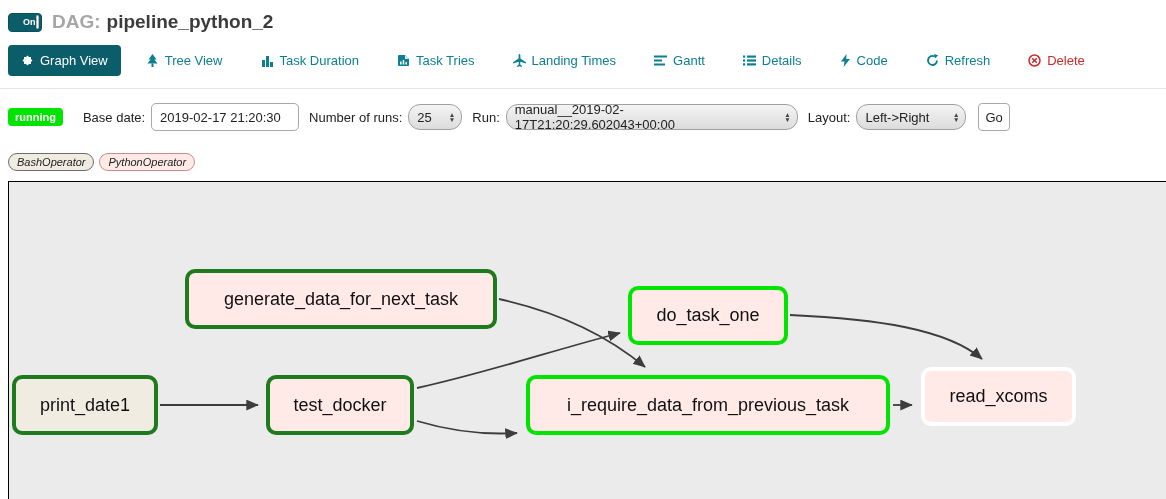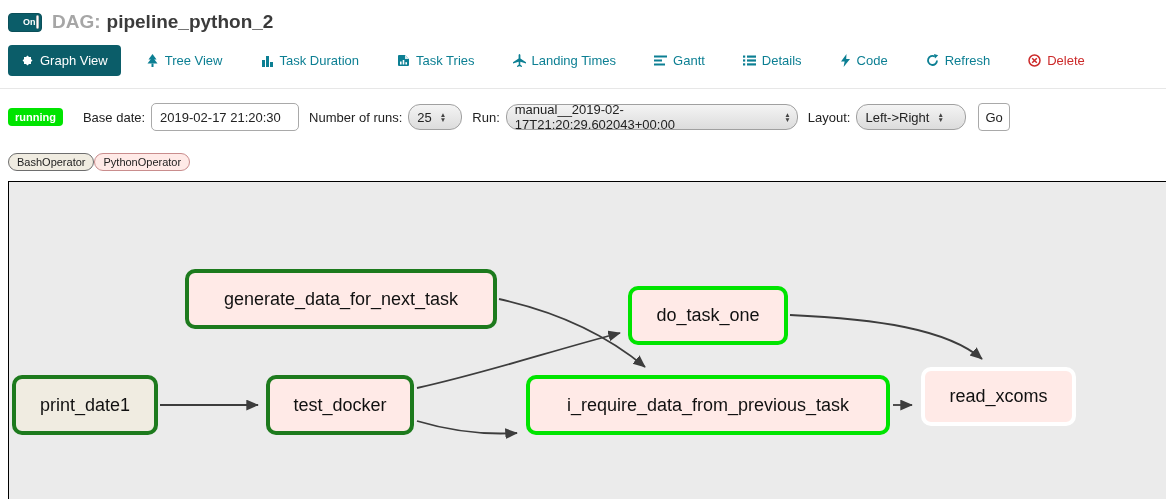--- a/index.html
+++ b/index.html
@@ -25,33 +25,33 @@
   .tab.active { background:#0b5d69; color:#fff; }
   .tab.danger { color:#cc2a2a; }
 
   
   .filter-row { display:flex; align-items:center; padding:14px 8px 10px 8px; font-size:13px; color:#222; }
   .badge-running { background:#00e400; color:#fff; font-size:11px; font-weight:bold;
                    padding:3px 7px; border-radius:4px; margin-right:10px; }
   .flabel { margin:0 6px 0 10px; white-space:nowrap; }
   .text-input { width:148px; height:28px; border:1px solid #a9a9a9; border-radius:5px;
                 font-size:13px; padding:0 8px; color:#222; font-family:"Liberation Sans",sans-serif; }
-  .select { display:inline-flex; align-items:center; justify-content:flex-start;
+  .select { display:inline-flex; align-items:center; justify-content:space-between;
             background:linear-gradient(#f4f4f4,#dcdcdc); border:1px solid #a0a0a0; border-radius:12px;
             height:26px; padding:0 6px 0 8px; font-size:13px; color:#222; cursor:pointer; }
   .stepper { display:inline-flex; flex-direction:column; font-size:6.5px; line-height:5.5px;
              color:#444; margin-left:8px; }
   .sel-runs { width:54px; }
   .sel-run { width:292px; }
   .sel-layout { width:110px; }
   .go-btn { height:28px; padding:0 6px; margin-left:12px; background:#fff; border:1px solid #a9a9a9;
             border-radius:4px; font-size:13px; color:#222; cursor:pointer; }
 
   
-  .legend-row { display:flex; align-items:center; padding:12px 8px 10px 8px; }
+  .legend-row { display:flex; align-items:center; gap:5px; padding:12px 8px 10px 8px;font-style:italic; }
   .pill { font-size:11px; color:#222; border-radius:9px; padding:2px 8px; }
   .pill-bash   { background:#f0ece1; border:1px solid #6e6e6e; }
   .pill-python { background:#ffeae7; border:1px solid #c98d8d; }
 
   
   .graph { position:relative; margin-left:8px; width:1158px; height:320px;
            background:#ebebeb; border:1px solid #000; border-right:none; }
   .edges { position:absolute; left:0; top:0; pointer-events:none; }
   .node { position:absolute; display:flex; align-items:center; justify-content:center;
           background:#ffeae7; border:4px solid #1d7a1d; border-radius:10px;

